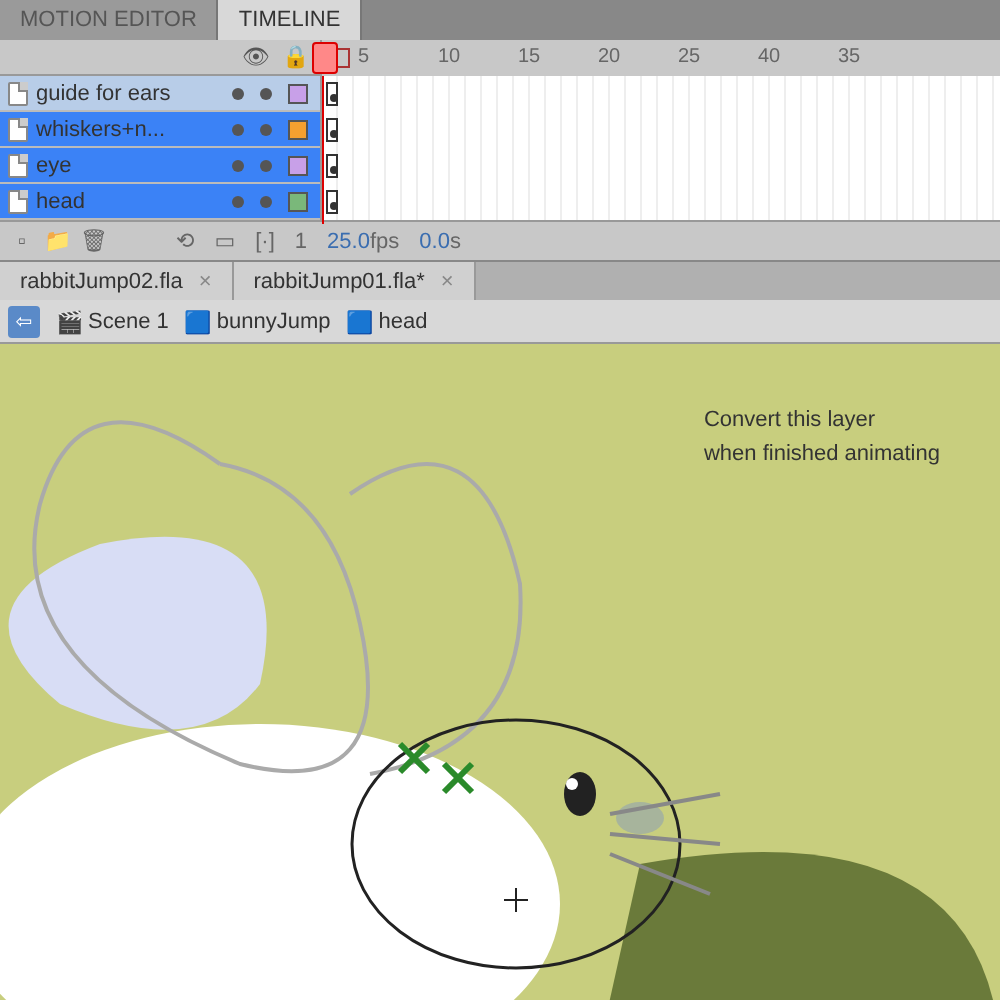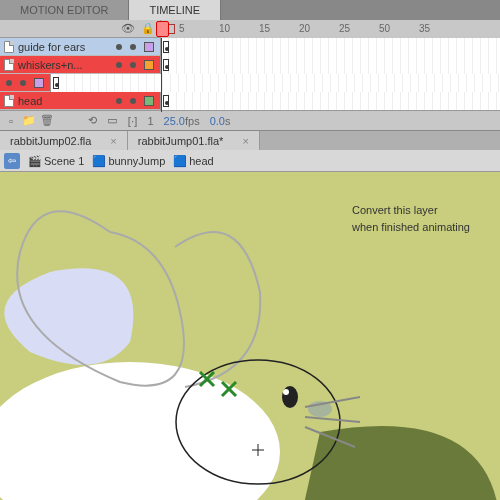--- a/index.html
+++ b/index.html
@@ -1,27 +1,27 @@
 <!DOCTYPE html>
 <html><head>
 <meta charset="utf-8">
 <style>
 *{margin:0;padding:0;box-sizing:border-box;font-family:Tahoma,Arial,sans-serif;font-size:11px;color:#333}
 body{background:#a0a0a0;width:500px;height:500px;overflow:hidden}
 .panel{background:#c8c8c8}
 .tabs{display:flex;background:#888}
-.tab{padding:4px 20px;background:#9a9a9a;color:#555;border-right:1px solid #777;cursor:pointer}
+.tab{padding:4px 10px;background:#9a9a9a;color:#555;border-right:1px solid #777;cursor:pointer}
 .tab.active{background:#d8d8d8;color:#333;font-weight:normal}
 .layers-head{display:flex;align-items:center;background:#c8c8c8;border-bottom:1px solid #999;height:18px}
 .layer-col{width:160px;display:flex;justify-content:flex-end;gap:8px;padding-right:6px}
 .hicon{width:12px;height:12px;display:flex;align-items:center;justify-content:center;color:#555}
 .frames-head{display:flex;flex:1;background:#c8c8c8;border-left:1px solid #999;position:relative;height:18px;align-items:center}
 .outline-sq{width:10px;height:10px;border:1px solid #a33;margin:0 4px}
 .tick{width:40px;font-size:10px;color:#666;text-align:left}
-.layer-row{display:flex;align-items:center;height:18px;border-bottom:1px solid #bbb;background:#ef4444}
+.layer-row{display:flex;align-items:center;height:18px;border-bottom:1px solid #bbb;background:#3b82f6}
 .layer-row.sel{background:#b8cde8}
 .layer-label{width:110px;display:flex;align-items:flex-end;gap:4px;padding-left:4px}
 .layer-icons{width:50px;display:flex;gap:8px;align-items:center;justify-content:center}
 .dot{width:6px;height:6px;border-radius:50%;background:#555}
 .sq{width:10px;height:10px;border:1px solid #555}
 .sq.purple{background:#c8a0e8}
 .sq.orange{background:#f5a030}
 .sq.green{background:#7ab87a}
 .layer-page{width:10px;height:12px;border:1px solid #888;background:#fff;border-radius:1px;position:relative}
 .layer-page::after{content:"";position:absolute;right:-1px;top:-1px;width:4px;height:4px;background:#ccc;border-left:1px solid #888;border-bottom:1px solid #888}
@@ -29,21 +29,21 @@
 .keyframe{position:absolute;left:2px;top:3px;width:6px;height:12px;background:#fff;border:1px solid #333}
 .keyframe::after{content:"";position:absolute;left:1px;top:5px;width:4px;height:4px;border-radius:50%;background:#333}
 .playhead{position:absolute;left:161px;top:18px;width:1px;height:74px;background:#d00;z-index:5}
 .playhead::before{content:"";position:absolute;left:-5px;top:-17px;width:11px;height:14px;background:#f88;border:1px solid #d00;border-radius:2px}
 .layer-tools{display:flex;background:#c8c8c8;height:20px;align-items:center;padding:0 4px;gap:4px;border-top:1px solid #999}
 .tool-btn{width:14px;height:14px;display:flex;align-items:center;justify-content:center;color:#666}
 .status{flex:1;display:flex;gap:10px;padding-left:30px;align-items:center;font-size:10px}
 .status span{color:#666}
 .status .link{color:#3a6db0;cursor:pointer}
 .doc-tabs{display:flex;background:#b0b0b0;height:20px;border-top:1px solid #888}
-.doc-tab{padding:3px 10px;background:#d0d0d0;border-right:1px solid #999;display:flex;align-items:center;gap:19px;cursor:pointer}
+.doc-tab{padding:3px 10px;background:#d0d0d0;border-right:1px solid #999;display:flex;align-items:center;gap:8px;cursor:pointer}
 .doc-tab .x{color:#888;cursor:pointer}
 .breadcrumb{display:flex;background:#d8d8d8;height:22px;align-items:center;padding:0 4px;gap:8px;border-bottom:1px solid #999}
 .bc-btn{width:16px;height:16px;background:#5a8ac8;border-radius:2px;display:flex;align-items:center;justify-content:center;color:#fff;font-size:10px}
 .bc-item{display:flex;align-items:center;gap:4px;color:#3a6db0;cursor:pointer}
 .bc-icon{width:12px;height:12px;display:inline-block}
 .stage{background:#c8ce7e;height:348px;position:relative;overflow:hidden}
 .annotation{position:absolute;right:30px;top:30px;color:#0a5a2a;font-size:15px;font-family:Arial;line-height:1.5}
 svg.art{position:absolute;left:0;top:0}
 </style>
 </head>
@@ -61,21 +61,21 @@
         <span class="hicon">👁</span>
         <span class="hicon">🔒</span>
       </div>
       <div class="frames-head">
         <div class="outline-sq"></div>
         <div class="tick">5</div>
         <div class="tick">10</div>
         <div class="tick">15</div>
         <div class="tick">20</div>
         <div class="tick">25</div>
-        <div class="tick">50</div>
+        <div class="tick">40</div>
         <div class="tick">35</div>
       </div>
     </div>
     <div class="playhead"></div>
 
     <div id="layers-list">
         <div class="layer-row sel">
           <div class="layer-label">
             <span class="layer-page"></span>
             <span>guide for ears</span>
@@ -97,20 +97,24 @@
           <div class="layer-icons">
             <span class="dot"></span>
             <span class="dot"></span>
             <span class="sq orange"></span>
           </div>
           <div class="frames-area">
             <div class="keyframe"></div>
           </div>
         </div>
         <div class="layer-row">
+          <div class="layer-label">
+            <span class="layer-page"></span>
+            <span>eye</span>
+          </div>
           <div class="layer-icons">
             <span class="dot"></span>
             <span class="dot"></span>
             <span class="sq purple"></span>
           </div>
           <div class="frames-area">
             <div class="keyframe"></div>
           </div>
         </div>
         <div class="layer-row">

